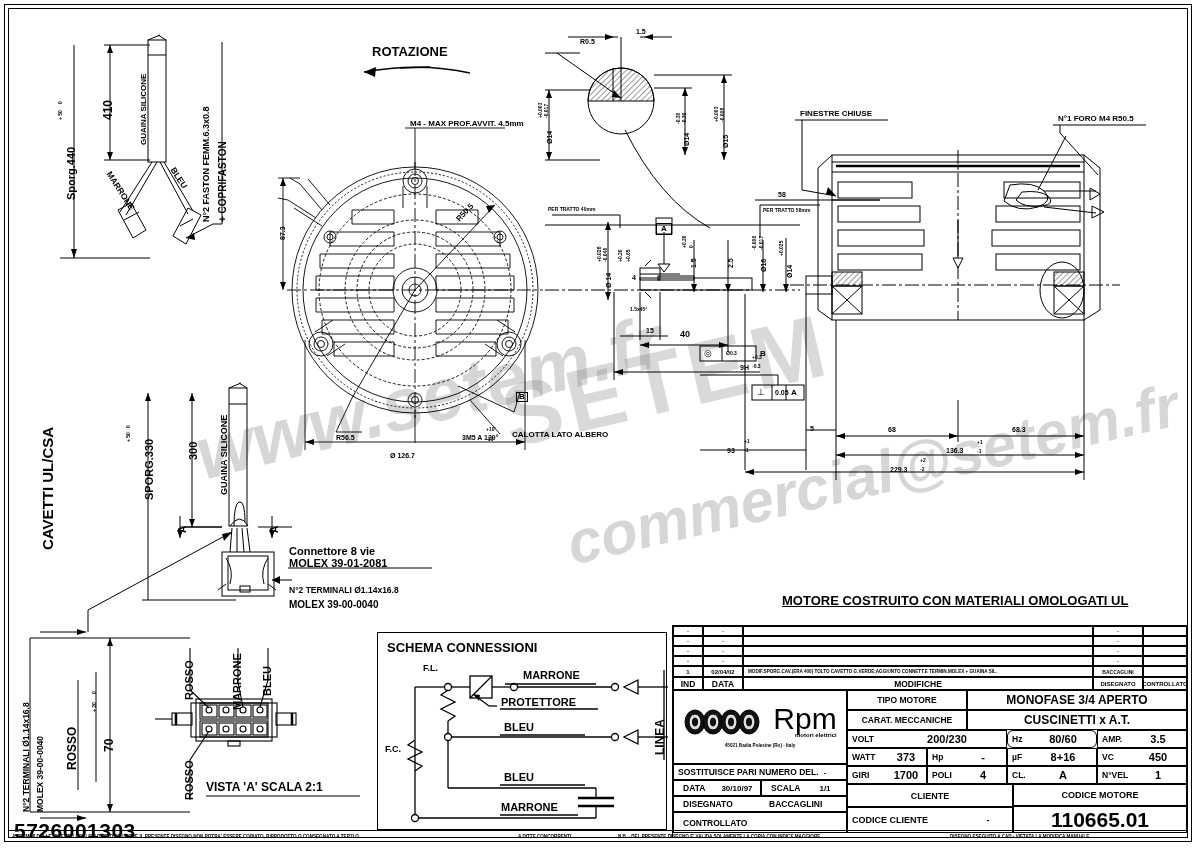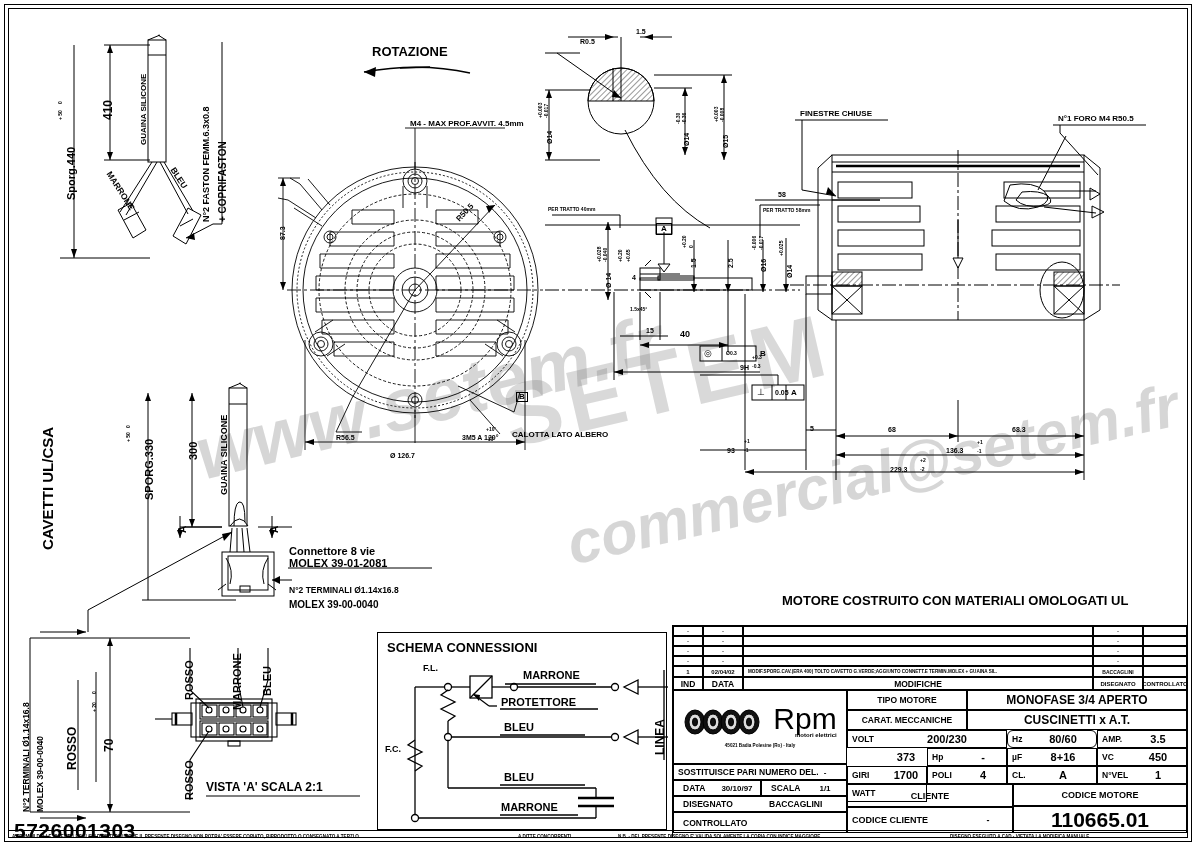--- a/index.html
+++ b/index.html
@@ -430,21 +430,21 @@
   <div class="t dimsm" style="left:744px;top:448px;">-1</div>
   <div class="t dim" style="left:888px;top:426px;">68</div>
   <div class="t dim" style="left:1012px;top:426px;">68.3</div>
   <div class="t dim" style="left:946px;top:447px;">136.3</div>
   <div class="t dimsm" style="left:977px;top:440px;">+1</div>
   <div class="t dimsm" style="left:977px;top:449px;">-1</div>
   <div class="t dim" style="left:890px;top:466px;">229.3</div>
   <div class="t dimsm" style="left:920px;top:458px;">+2</div>
   <div class="t dimsm" style="left:920px;top:467px;">-2</div>
 
-  <div class="t b" style="left:782px;top:594px;font-size:13px;">MOTORE COSTRUITO CON MATERIALI OMOLOGATI UL</div>
+  <div class="t b" style="left:782px;top:594px;font-size:13px;text-decoration:underline;">MOTORE COSTRUITO CON MATERIALI OMOLOGATI UL</div>
 
   <svg width="1200" height="848">
     <g stroke="#000" fill="none" stroke-width="1">
 
       <line x1="148" y1="393" x2="148" y2="600"></line>
       <path d="M148 393 l-3 8 l6 0 z" fill="#000" stroke="none"></path>
       <line x1="142" y1="600" x2="236" y2="600"></line>
 
       <line x1="192" y1="393" x2="192" y2="527"></line>
       <path d="M192 393 l-3 8 l6 0 z" fill="#000" stroke="none"></path>
@@ -723,21 +723,21 @@
     <div class="cell cc lbl" style="left:174px;top:84px;width:120px;height:20px;">CARAT. MECCANICHE</div>
     <div class="cell cc" style="left:294px;top:84px;width:220px;height:20px;font-size:12px;font-weight:bold;">CUSCINETTI x A.T.</div>
 
     <div class="cell cl lbl" style="left:174px;top:104px;width:160px;height:18px;">VOLT</div>
     <div class="cell cc val" style="left:214px;top:104px;width:120px;height:18px;border:none;">200/230</div>
     <div class="cell cl lbl" style="left:334px;top:104px;width:90px;height:18px;border-radius:6px;">Hz</div>
     <div class="cell cc val" style="left:356px;top:104px;width:68px;height:18px;border:none;">80/60</div>
     <div class="cell cl lbl" style="left:424px;top:104px;width:90px;height:18px;">AMP.</div>
     <div class="cell cc val" style="left:456px;top:104px;width:58px;height:18px;border:none;">3.5</div>
 
-    <div class="cell cl lbl" style="left:174px;top:122px;width:80px;height:18px;margin-top:36px;">WATT</div>
+    <div class="cell cl lbl" style="left:174px;top:122px;width:80px;height:18px;">WATT</div>
     <div class="cell cc val" style="left:212px;top:122px;width:42px;height:18px;border:none;">373</div>
     <div class="cell cl lbl" style="left:254px;top:122px;width:80px;height:18px;">Hp</div>
     <div class="cell cc val" style="left:286px;top:122px;width:48px;height:18px;border:none;">-</div>
     <div class="cell cl lbl" style="left:334px;top:122px;width:90px;height:18px;">µF</div>
     <div class="cell cc val" style="left:356px;top:122px;width:68px;height:18px;border:none;">8+16</div>
     <div class="cell cl lbl" style="left:424px;top:122px;width:90px;height:18px;">VC</div>
     <div class="cell cc val" style="left:456px;top:122px;width:58px;height:18px;border:none;">450</div>
 
     <div class="cell cl lbl" style="left:174px;top:140px;width:80px;height:18px;">GIRI</div>
     <div class="cell cc val" style="left:212px;top:140px;width:42px;height:18px;border:none;">1700</div>

